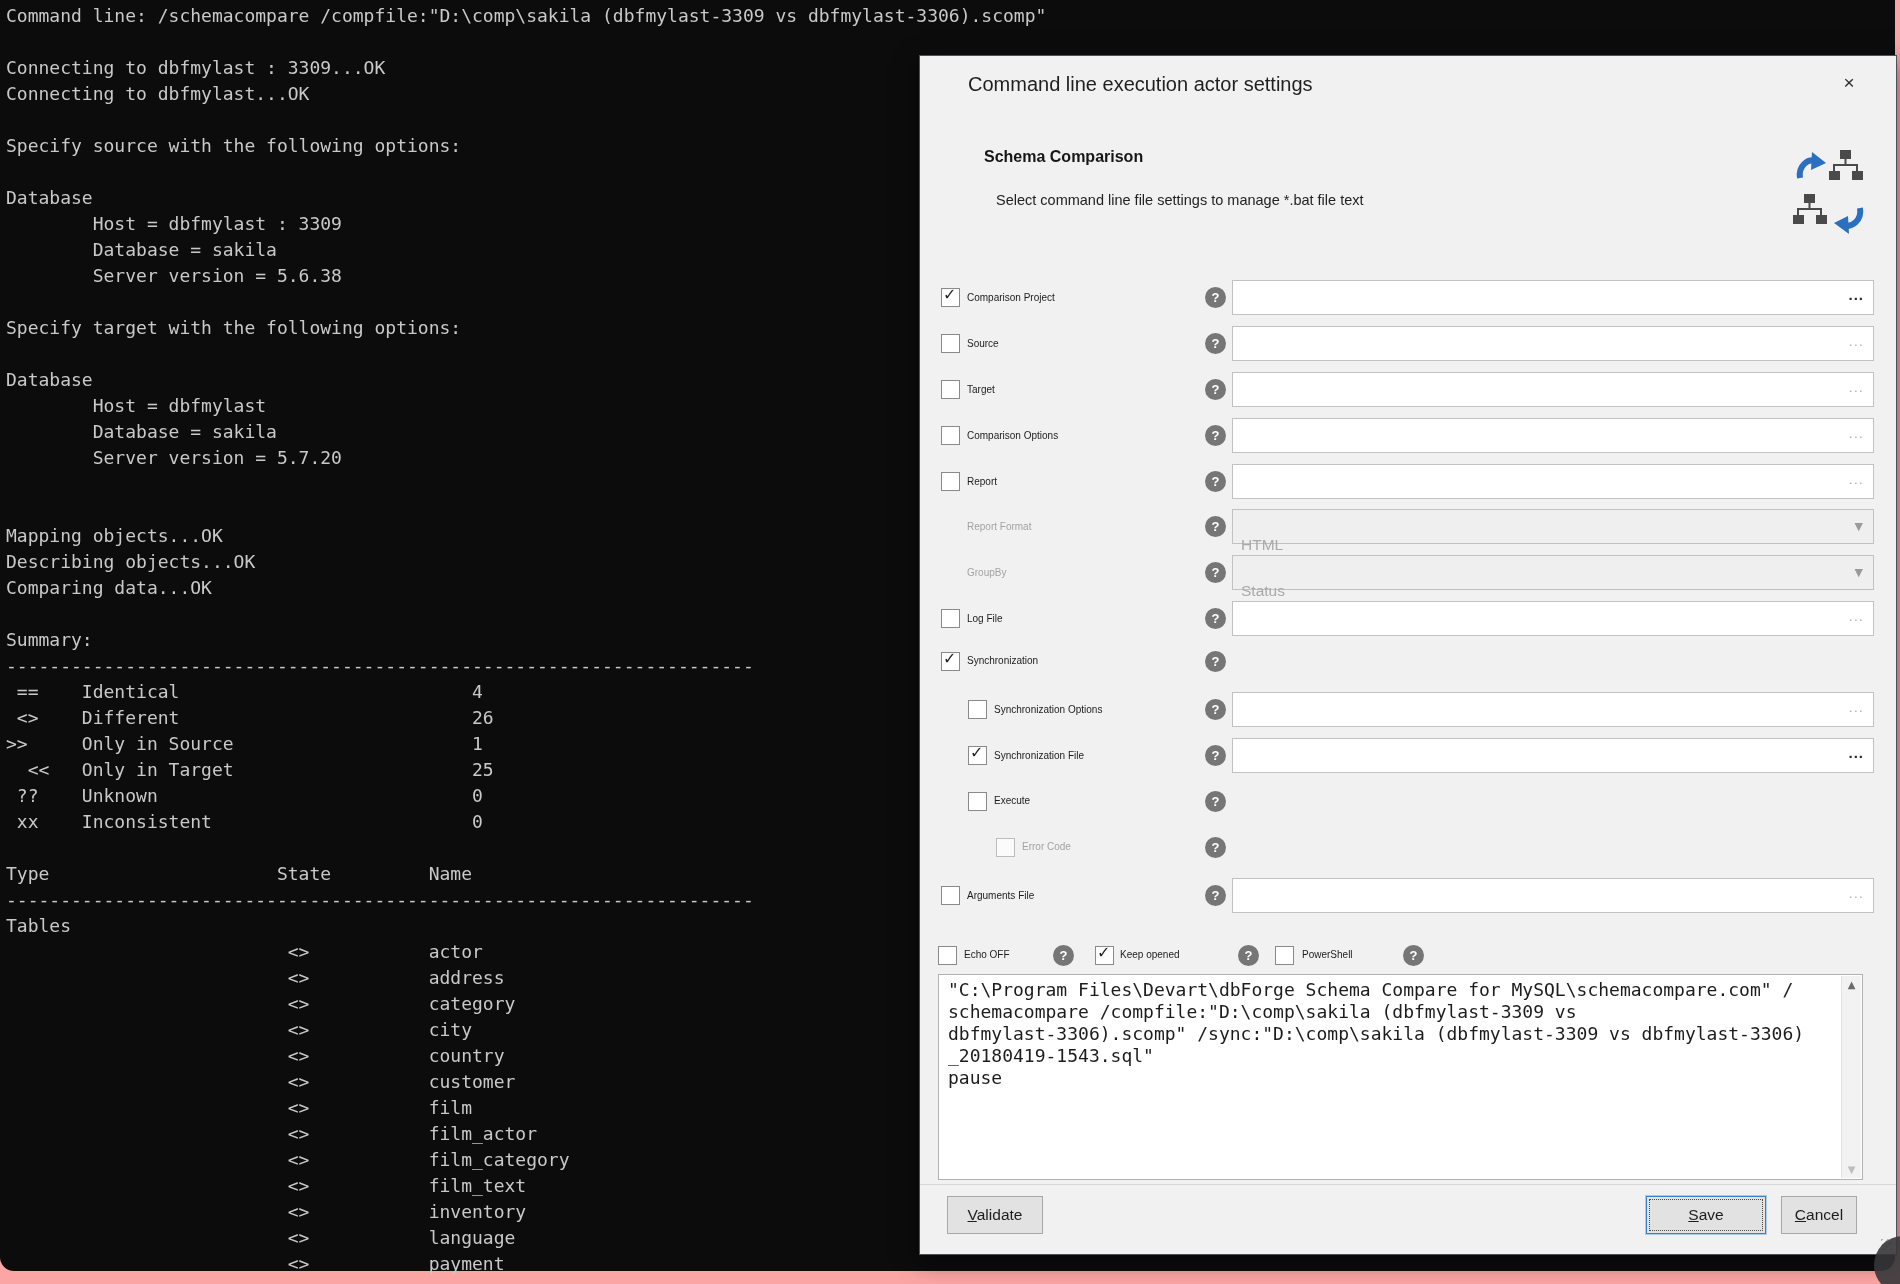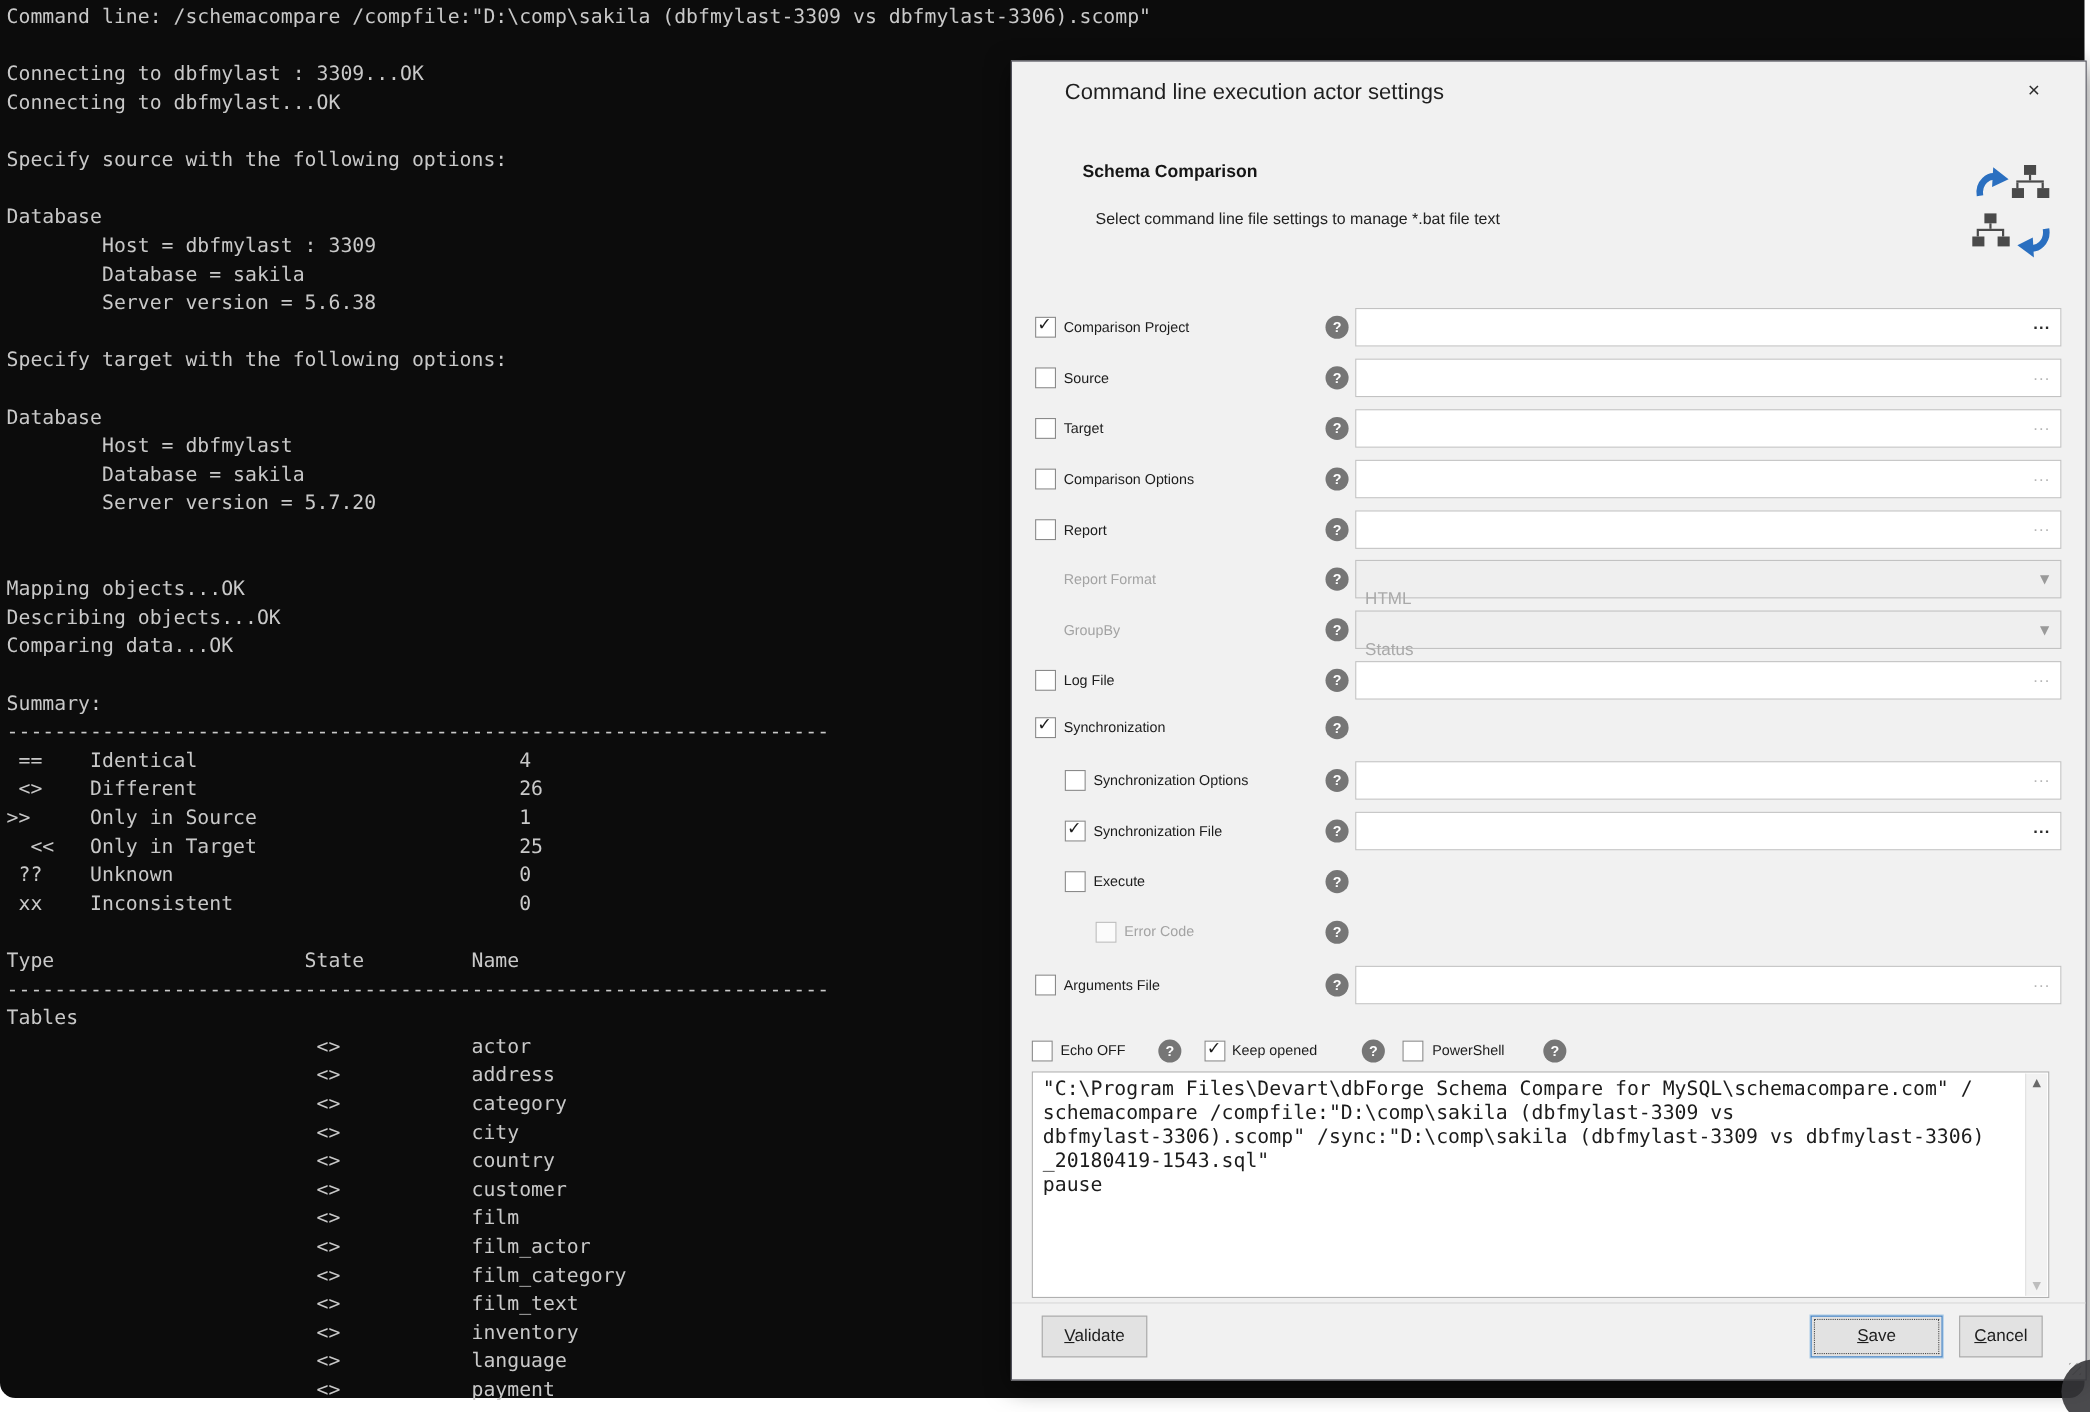--- a/index.html
+++ b/index.html
@@ -1,16 +1,16 @@
 <!DOCTYPE html>
 <html><head>
 <meta charset="utf-8">
 <style>
   html,body{margin:0;padding:0;background:#ebebeb;}
-  .page{position:relative;width:1900px;height:1284px;overflow:hidden;background:#ffffff;
+  .page{position:relative;width:1900px;height:1284px;overflow:hidden;background:#fca5a5;
         font-family:"Liberation Sans",sans-serif;}
   
   .terminal{position:absolute;left:0;top:0;width:1895px;height:1271px;background:#0c0c0c;
             border-radius:0 0 14px 14px;}
   .term-text{margin:0;padding:3px 0 0 6px;font-family:"DejaVu Sans Mono",monospace;
              font-size:18px;line-height:26px;color:#c9c9c9;white-space:pre;}
   
   .dialog{position:absolute;left:919px;top:55px;width:976px;height:1198px;background:#f1f1f1;
           border:1px solid #50505a;box-shadow:0 6px 22px rgba(0,0,0,.55);}
   .dlg-title{position:absolute;left:48px;top:17px;font-size:20px;color:#1f1f1f;}
@@ -20,21 +20,21 @@
   .sec-sub{position:absolute;left:76px;top:136px;font-size:14.5px;color:#222;}
   .sc-icon{position:absolute;left:872px;top:94px;width:76px;height:88px;}
   
   .row{position:absolute;left:0;width:976px;height:35px;}
   .row.short{height:24px;}
   .cb{position:absolute;top:8px;width:17px;height:17px;background:#fff;border:1px solid #8a8a8a;}
   .row.short .cb{top:2px;}
   .cb .ck{position:absolute;left:1px;top:-4px;font-family:"DejaVu Sans",sans-serif;
           font-size:16px;font-weight:bold;color:#1d1d1d;}
   .cb.dis{border-color:#bdbdbd;background:#fbfbfb;}
-  .lbl{position:absolute;top:0;line-height:35px;font-size:13px;color:#1c1c1c;white-space:nowrap;text-align:right;}
+  .lbl{position:absolute;top:0;line-height:35px;font-size:10px;color:#1c1c1c;white-space:nowrap;text-align:right;}
   .row.short .lbl{line-height:22px;}
   .row.disabled .lbl{color:#a3a3a3;}
   .i0 .cb{left:21px}.i0 .lbl{left:47px}
   .i1 .cb{left:48px}.i1 .lbl{left:74px}
   .i2 .cb{left:76px}.i2 .lbl{left:102px}
   .help{position:absolute;left:285px;top:7px;width:21px;height:21px;border-radius:50%;
         background:#767676;text-align:center;cursor:pointer;}
   .row.short .help{top:1px;}
   .help .q{font-size:13px;font-weight:bold;color:#fff;line-height:21px;}
   .field{position:absolute;left:312px;top:0;width:640px;height:33px;background:#fff;

